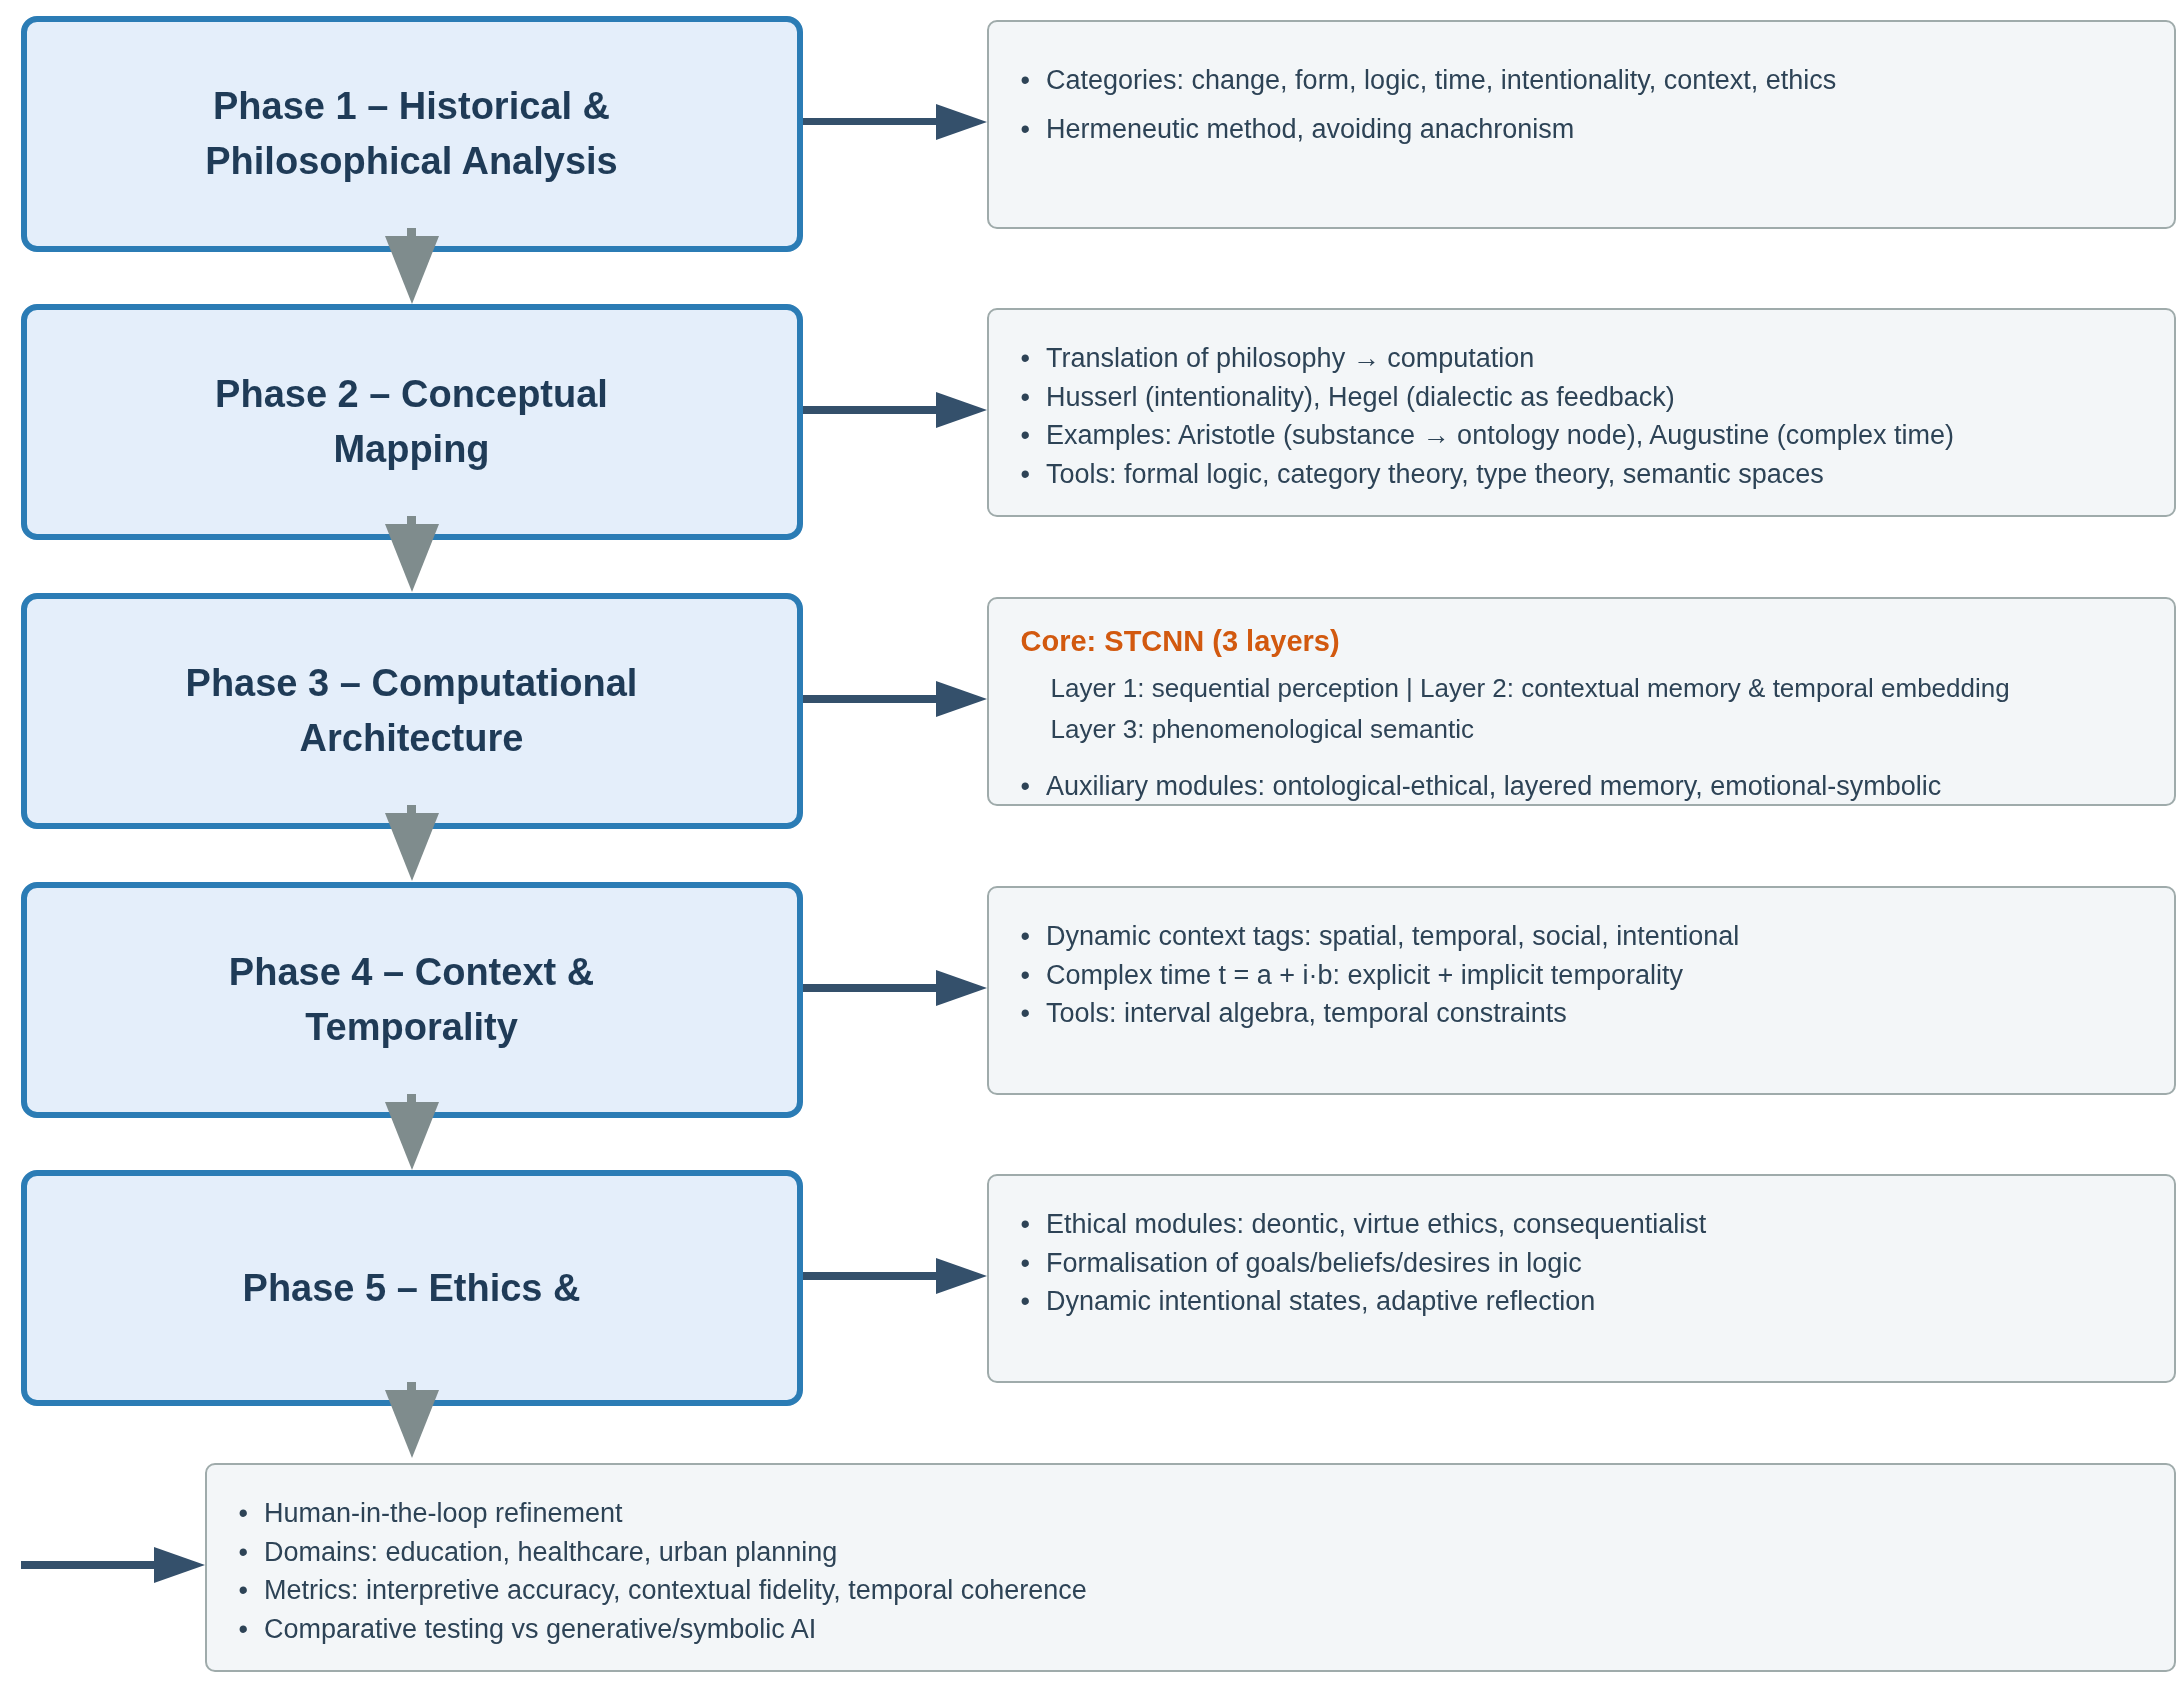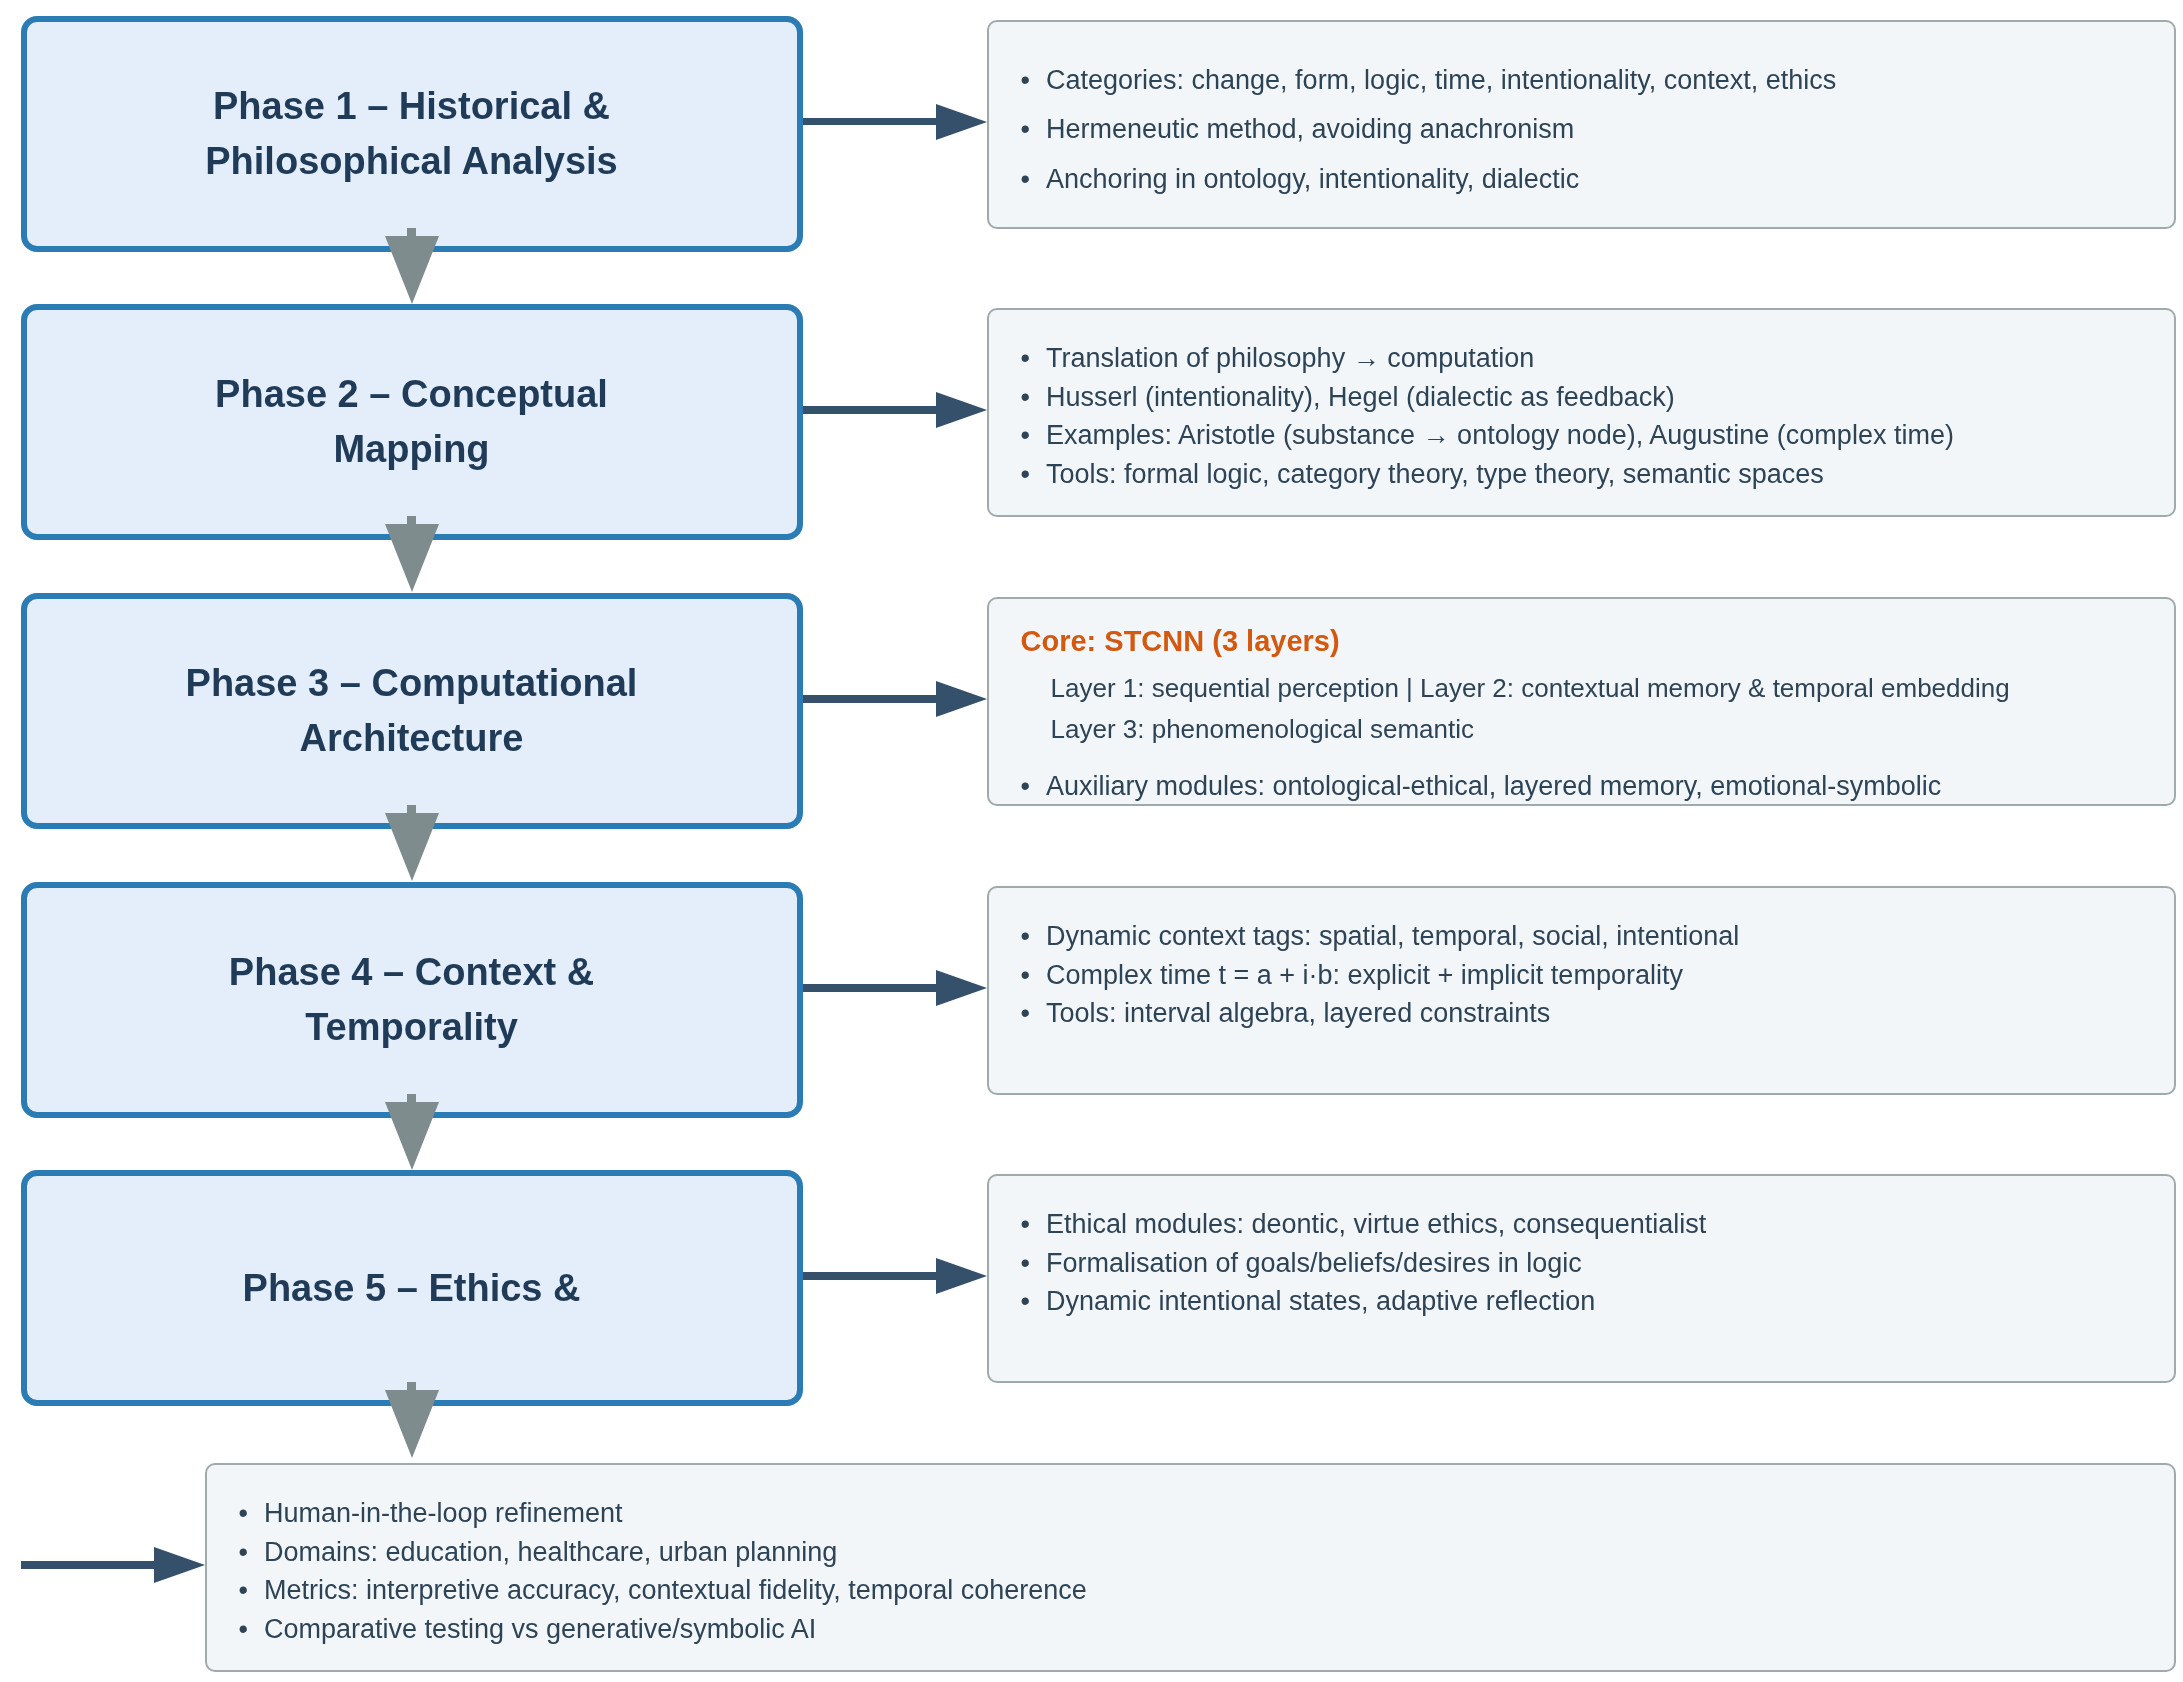--- a/index.html
+++ b/index.html
@@ -97,21 +97,20 @@
       </div>
     </div>
     <div class="h-connector">
       <div class="h-line"></div>
       <div class="h-head"></div>
     </div>
     <div class="detail-box loose">
       <ul class="detail-list">
         <li>Categories: change, form, logic, time, intentionality, context, ethics</li>
         <li>Hermeneutic method, avoiding anachronism</li>
-        <li>Anchoring in ontology, intentionality, dialectic</li>
       </ul>
     </div>
   </div>
 
   <div class="row row-1">
     <div class="phase-box">
       <div class="phase-title">
         <span>Phase 2 – Conceptual</span>
         <span>Mapping</span>
       </div>
@@ -159,21 +158,21 @@
       </div>
     </div>
     <div class="h-connector">
       <div class="h-line"></div>
       <div class="h-head"></div>
     </div>
     <div class="detail-box">
       <ul class="detail-list">
         <li>Dynamic context tags: spatial, temporal, social, intentional</li>
         <li>Complex time t = a + i·b: explicit + implicit temporality</li>
-        <li>Tools: interval algebra, layered constraints</li>
+        <li>Tools: interval algebra, temporal constraints</li>
       </ul>
     </div>
   </div>
 
   <div class="row row-4">
     <div class="phase-box">
       <div class="phase-title">
         <span>Phase 5 – Ethics &amp;</span>
       </div>
     </div>

